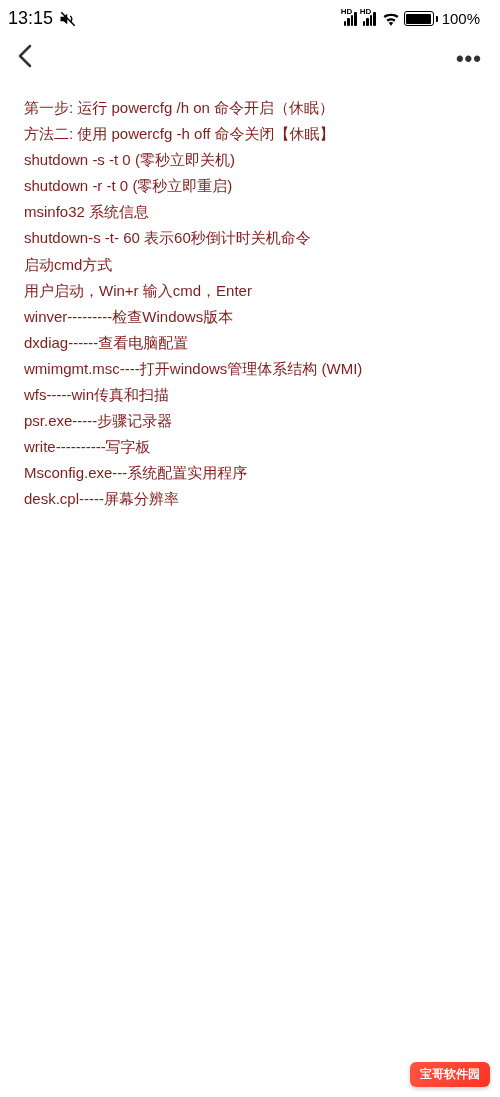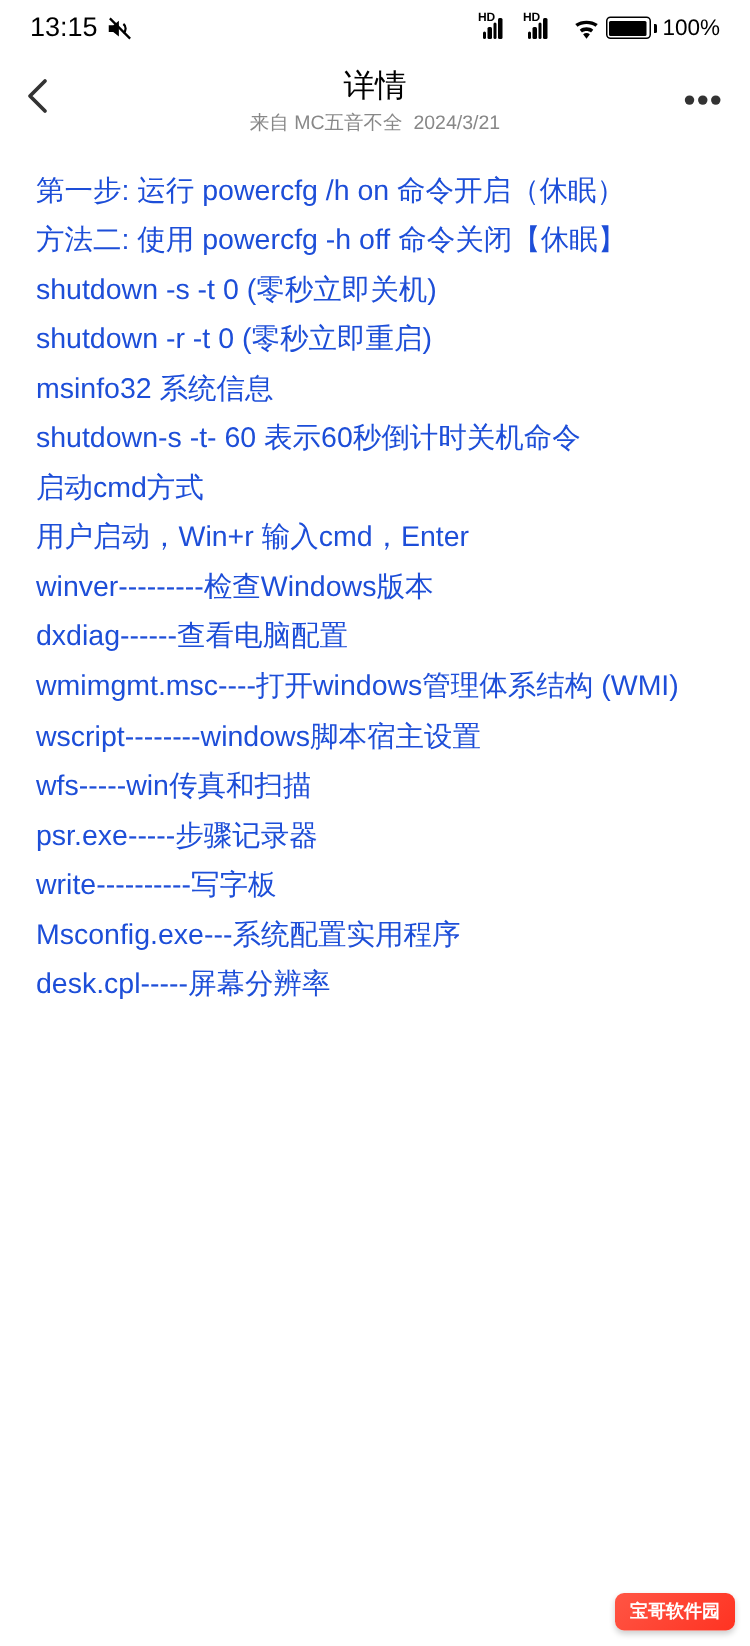--- a/index.html
+++ b/index.html
@@ -12,41 +12,41 @@
       height: 1097px;
       background: #ffffff;
       font-family: -apple-system, "PingFang SC", "Microsoft YaHei", sans-serif;
       color: #000000;
       overflow: hidden;
       position: relative;
     }
     .status-bar {
       display: flex;
       justify-content: space-between;
-      padding: 8px 20px 4px 20px;
+      padding: 8px 20px 4px 8px;
       font-size: 18px;
       font-weight: 500;
     }
     .status-left {
       display: flex;
       align-items: center;
       gap: 6px;
     }
     .status-right {
       display: flex;
       align-items: center;
       gap: 4px;
       font-size: 15px;
     }
     .signal-group {
       display: flex;
       align-items: flex-end;
       gap: 1px;
       position: relative;
-      margin-right: 13px;
+      margin-right: 2px;
     }
     .signal-hd {
       font-size: 8px;
       font-weight: bold;
       position: absolute;
       top: -5px;
       left: -3px;
     }
     .signal-bar {
       width: 2.5px;
@@ -112,23 +112,23 @@
       font-weight: bold;
       color: #333;
       width: 30px;
       text-align: right;
       letter-spacing: 1px;
     }
     .content {
       padding: 14px 24px 0 24px;
     }
     .line {
-      font-size: 19px;
+      font-size: 15px;
       line-height: 1.74;
-      color: #1d4ed8;
+      color: #7f1d1d;
       word-break: break-all;
     }
     .watermark {
       position: absolute;
       bottom: 10px;
       right: 10px;
       background: linear-gradient(135deg, #ff5544, #ff3322);
       color: #fff;
       font-size: 12px;
       font-weight: bold;
@@ -184,42 +184,35 @@
     <span>100%</span>
   </div>
 </div>
 
 <div class="nav-header">
   <div class="back-arrow">
     <svg width="14" height="24" viewBox="0 0 14 24" fill="none" stroke="#333" stroke-width="2.5" stroke-linecap="round" stroke-linejoin="round">
       <polyline points="12,2 2,12 12,22"></polyline>
     </svg>
   </div>
-  <div class="title-block">
-    <div class="title-main">详情</div>
-    <div class="title-sub">
-      <span>来自 </span><span>MC五音不全</span>&nbsp;&nbsp;<span>2024/3/21</span>
-    </div>
-  </div>
   <div class="more-dots">•••</div>
 </div>
 
 <div class="content">
   <div class="line">第一步: 运行 powercfg /h on 命令开启（休眠）</div>
   <div class="line">方法二: 使用 powercfg -h off 命令关闭【休眠】</div>
   <div class="line">shutdown -s -t 0 (零秒立即关机)</div>
   <div class="line">shutdown -r -t 0 (零秒立即重启)</div>
   <div class="line">msinfo32 系统信息</div>
   <div class="line">shutdown-s -t- 60 表示60秒倒计时关机命令</div>
   <div class="line">启动cmd方式</div>
   <div class="line">用户启动，Win+r 输入cmd，Enter</div>
   <div class="line">winver---------检查Windows版本</div>
   <div class="line">dxdiag------查看电脑配置</div>
   <div class="line">wmimgmt.msc----打开windows管理体系结构 (WMI)</div>
-  <div class="line">wscript--------windows脚本宿主设置</div>
   <div class="line">wfs-----win传真和扫描</div>
   <div class="line">psr.exe-----步骤记录器</div>
   <div class="line">write----------写字板</div>
   <div class="line">Msconfig.exe---系统配置实用程序</div>
   <div class="line">desk.cpl-----屏幕分辨率</div>
 </div>
 
 <div class="watermark">宝哥软件园</div>
 
 </body></html>

